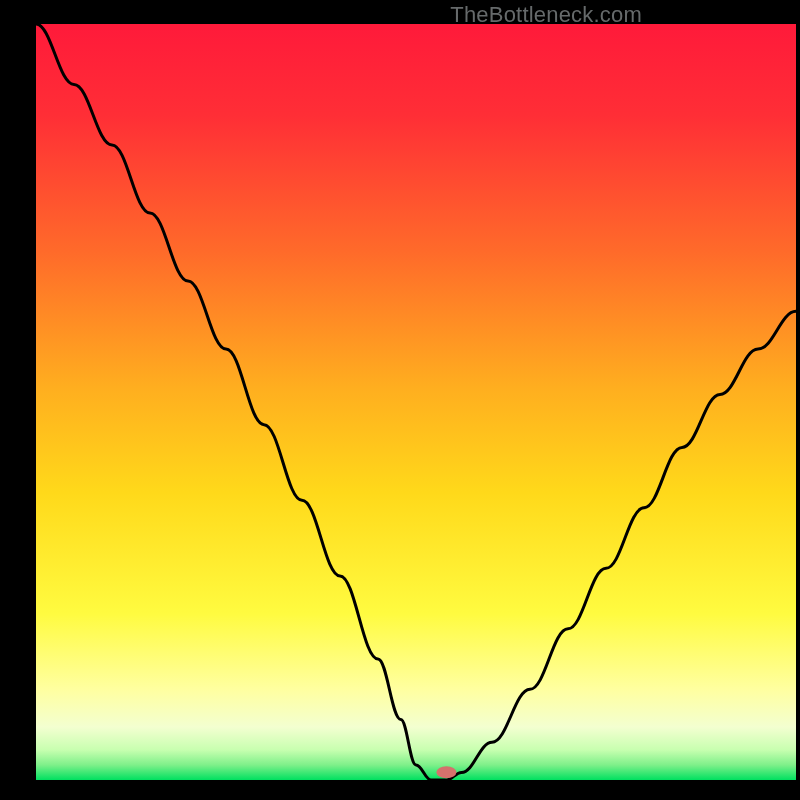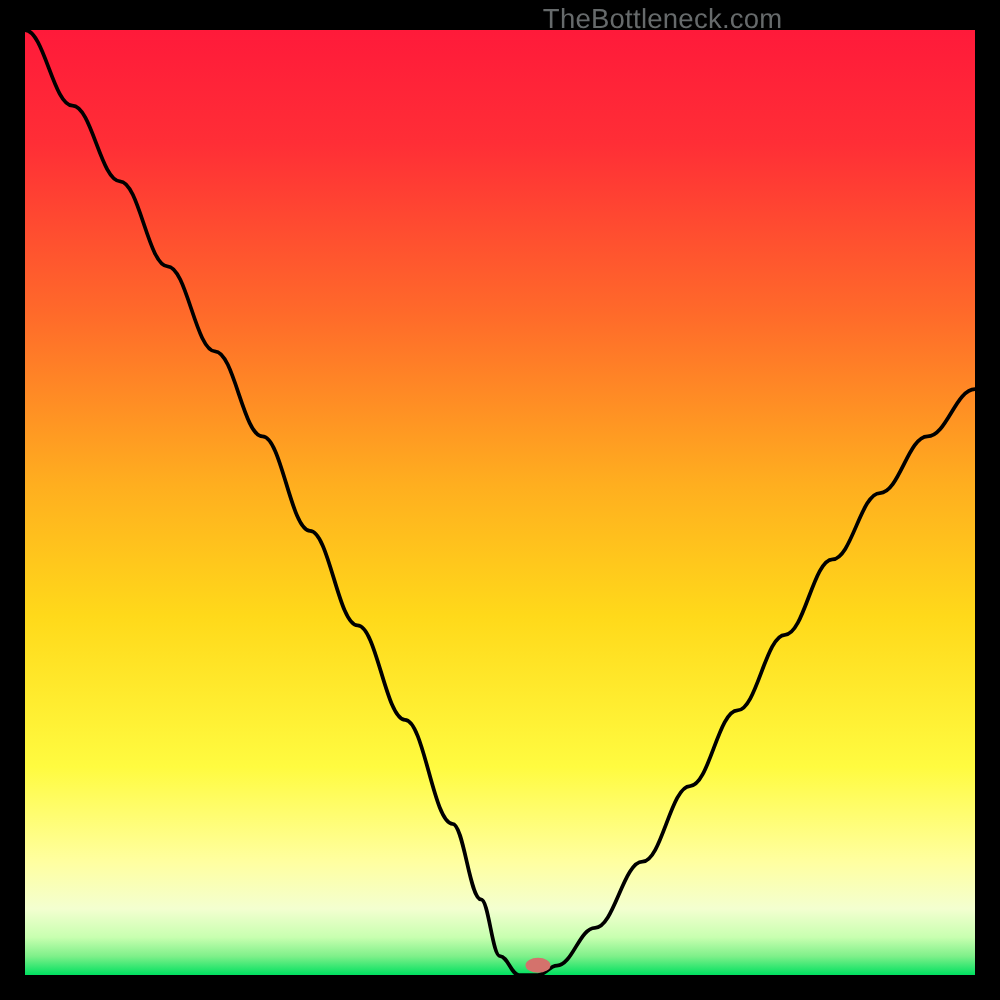--- a/index.html
+++ b/index.html
@@ -8,20 +8,21 @@
     width: 800px;
     height: 800px;
     background: #000;
     overflow: hidden;
   }
   .frame {
     position: relative;
     width: 636px;
     height: 800px;
     background: #000;
+    margin-left: 16px;
   }
   .watermark {
     position: absolute;
     top: 2px;
     right: 10px;
     color: #666a6b;
     font-family: Arial, Helvetica, sans-serif;
     font-size: 22px;
     letter-spacing: 0.2px;
     z-index: 5;

